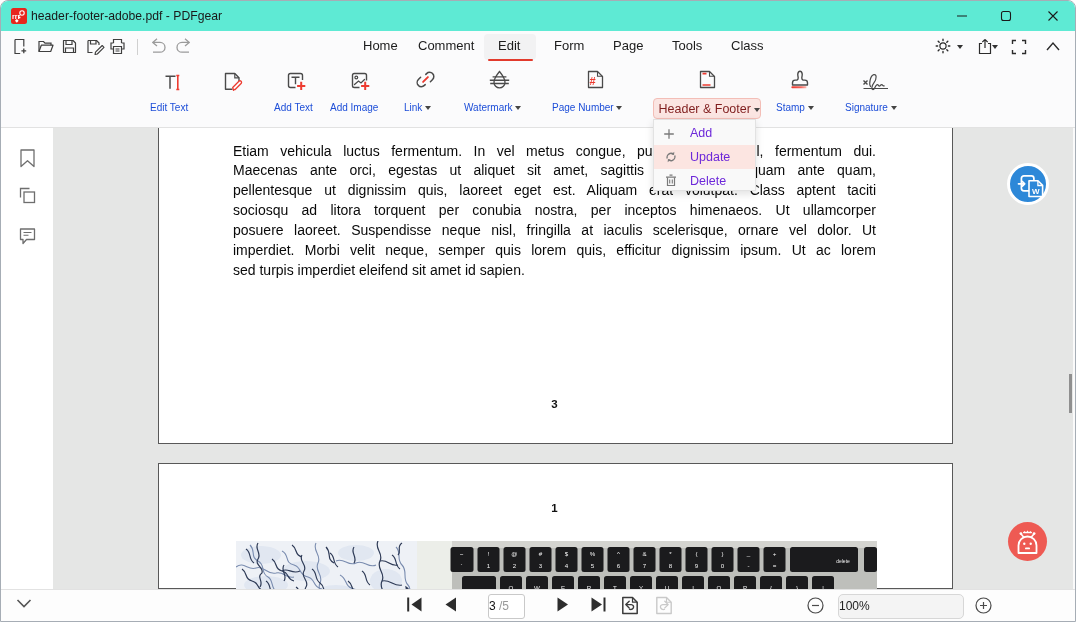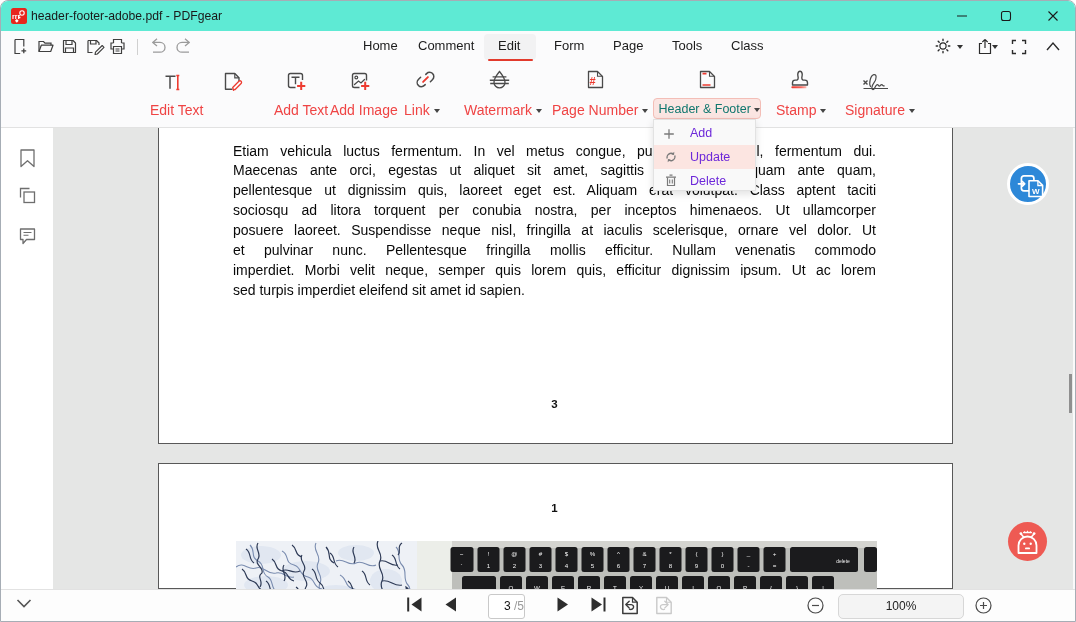--- a/index.html
+++ b/index.html
@@ -12,21 +12,21 @@
 .winbtn { position:absolute; top:0; width:46px; height:30px; }
 #tb-min { left:938px; }
 #tb-max { left:982px; }
 #tb-close { left:1029px; }
 #menurow { position:absolute; left:0; top:30px; width:972px; height:32px; background:#fbfbfc; }
 .menu { position:absolute; top:7px; font-size:13px; color:#1c1c1c; }
 .fico { position:absolute; top:7px; }
 #m-edit-bg { position:absolute; left:483px; top:3px; width:52px; height:26px; background:#f2f2f3; border-radius:4px; }
 #m-edit-line { position:absolute; left:487px; top:28px; width:45px; height:2.4px; background:#e23a2c; border-radius:1px; }
 #toolbar { position:absolute; left:0; top:62px; width:1074px; height:65px; background:#fbfbfc; border-bottom:1px solid #e2e2e2; }
-.tlabel { position:absolute; top:39px; font-size:14px; color:#ef4444; white-space:nowrap; }
+.tlabel { position:absolute; top:39px; font-size:10px; color:#1d4ed8; white-space:nowrap; }
 .ticon { position:absolute; top:9px; }
 #main { position:absolute; left:0; top:127px; width:1074px; height:461px; background:#e5e6e5; }
 #sidebar { position:absolute; left:0; top:0; width:52px; height:461px; background:#fff; z-index:3; }
 #docarea { position:absolute; left:48px; top:0; width:1026px; height:461px; overflow:hidden; }
 #page1 { position:absolute; left:109px; top:0px; width:795px; height:316px; background:#fff; border:1.2px solid #585858; border-top:none; }
 #page2 { position:absolute; left:109px; top:335px; width:795px; height:126px; background:#fff; border:1.2px solid #585858; }
 #ptext { position:absolute; left:74px; top:13.5px; width:643px; font-size:14px; line-height:19.9px; color:#090909; }
 .jline { text-align:justify; text-align-last:justify; }
 #pnum3 { position:absolute; left:-2px; top:269.5px; width:795px; text-align:center; font-size:11.5px; font-weight:bold; color:#111; }
 #pnum1 { position:absolute; left:-2px; top:37.5px; width:795px; text-align:center; font-size:11.5px; font-weight:bold; color:#111; }
@@ -35,22 +35,22 @@
 .fab { position:absolute; border-radius:50%; }
 #fab-blue { left:1006px; top:162px; width:42px; height:42px; background:#2d88d8; border:3px solid #fff; }
 #fab-red { left:1007px; top:521px; width:39px; height:39px; background:#ee5a53; }
 #dropdown { position:absolute; left:652px; top:118px; width:103px; height:72px; background:#f9f9f9; border:1px solid #e2e2e2; box-shadow:0 3px 8px rgba(0,0,0,0.12); }
 .ditem { position:absolute; left:0; width:101px; height:24px; font-size:12.5px; color:#6d28d9; }
 .ditem .dtxt { position:absolute; left:36px; top:5px; }
 #hfbtn { position:absolute; left:652px; top:97px; width:108px; height:21px; background:#fbe5e2; border:1px solid #f3beb7; border-radius:4px; }
 #bottombar { position:absolute; left:0; top:588px; width:1074px; height:33px; background:#fdfdfd; border-top:1px solid #e2e2e2; }
 .caret { display:inline-block; width:0; height:0; border-left:3.5px solid transparent; border-right:3.5px solid transparent; border-top:4.5px solid #444; vertical-align:middle; }
 svg { display:block; }
-.navbox { position:absolute; left:487px; top:4px; width:37px; height:25px; background:#fff; border:1px solid #c9c9c9; border-radius:3px; font-size:12px; text-align:right; line-height:23px; }
-.zoombox { position:absolute; left:837px; top:4px; width:126px; height:25px; background:#f4f4f4; border:1px solid #d7d7d7; border-radius:5px; font-size:12px; text-align:center; line-height:23px; color:#222; }
+.navbox { position:absolute; left:487px; top:4px; width:37px; height:25px; background:#fff; border:1px solid #c9c9c9; border-radius:3px; font-size:12px; text-align:left; line-height:23px; }
+.zoombox { position:absolute; left:837px; top:4px; width:126px; height:25px; background:#f4f4f4; border:1px solid #d7d7d7; border-radius:5px; font-size:12px; text-align:left; line-height:23px; color:#222; }
 </style>
 </head>
 <body>
 <div id="win">
   <div id="titlebar">
     <div id="appicon">
       <svg width="15" height="16" viewBox="0 0 15 16">
         <text x="1" y="11" font-size="7" font-weight="bold" fill="#fff" font-family="Liberation Sans">rrr</text>
         <circle cx="11" cy="5" r="2.2" fill="none" stroke="#fff" stroke-width="1.1"></circle>
         <circle cx="8.5" cy="9.5" r="1" fill="#fff"></circle>
@@ -222,21 +222,20 @@
       </svg>
     </div>
     <div id="docarea">
       <div id="page1">
         <div id="ptext">
           <div class="jline">Etiam vehicula luctus fermentum. In vel metus congue, pulvinar tellus vel, fermentum dui.</div>
           <div class="jline">Maecenas ante orci, egestas ut aliquet sit amet, sagittis a magna. Aliquam ante quam,</div>
           <div class="jline">pellentesque ut dignissim quis, laoreet eget est. Aliquam erat volutpat. Class aptent taciti</div>
           <div class="jline">sociosqu ad litora torquent per conubia nostra, per inceptos himenaeos. Ut ullamcorper</div>
           <div class="jline">posuere laoreet. Suspendisse neque nisl, fringilla at iaculis scelerisque, ornare vel dolor. Ut</div>
-          <div class="jline">et pulvinar nunc. Pellentesque fringilla mollis efficitur. Nullam venenatis commodo</div>
           <div class="jline">imperdiet. Morbi velit neque, semper quis lorem quis, efficitur dignissim ipsum. Ut ac lorem</div>
           <div>sed turpis imperdiet eleifend sit amet id sapien.</div>
         </div>
         <div id="pnum3">3</div>
       </div>
       <div id="page2">
         <div id="pnum1">1</div>
         <div id="photo">
           <svg width="641" height="60" viewBox="0 0 641 60">
             <rect x="0" y="0" width="181" height="60" fill="#eef1f6"></rect>
@@ -372,21 +371,21 @@
       <path d="M6.3 6.2 L9 9.4 M18.7 6.2 L16 9.4" stroke="#fff" stroke-width="1.6" stroke-linecap="round"></path>
       <circle cx="5.9" cy="5.6" r="1.4" fill="#fff"></circle>
       <circle cx="19.1" cy="5.6" r="1.4" fill="#fff"></circle>
       <path d="M3.5 25 V17.5 C3.5 12.5 7.5 8.5 12.5 8.5 C17.5 8.5 21.5 12.5 21.5 17.5 V25 Z" stroke="#fff" stroke-width="1.8" stroke-linejoin="round"></path>
       <circle cx="9.3" cy="15.8" r="1.2" fill="#fff"></circle>
       <circle cx="15.7" cy="15.8" r="1.2" fill="#fff"></circle>
       <rect x="10" y="19.5" width="5" height="1.8" rx="0.9" fill="#fff"></rect>
     </svg>
   </div>
   <div id="hfbtn">
-      <span style="position:absolute;left:4.5px;top:3px;font-size:12.5px;color:#0f766e;white-space:nowrap;">Header &amp; Footer <span class="caret"></span></span>
+      <span style="position:absolute;left:4.5px;top:3px;font-size:12.5px;color:#7f1d1d;white-space:nowrap;">Header &amp; Footer <span class="caret"></span></span>
     </div>
   <div id="dropdown">
     <div class="ditem" style="top:1px;">
       <svg style="position:absolute;left:9px;top:7px;" width="12" height="12" viewBox="0 0 12 12">
           <path d="M6 1.2 V10.8 M1.2 6 H10.8" stroke="#7a7a7a" stroke-width="1.3"></path>
         </svg>
       <span class="dtxt">Add</span>
       </div>
     <div class="ditem" style="top:25px; background:#fce5e1;">
       <svg style="position:absolute;left:11px;top:6px;" width="12" height="12" viewBox="0 0 12 12" fill="none">

